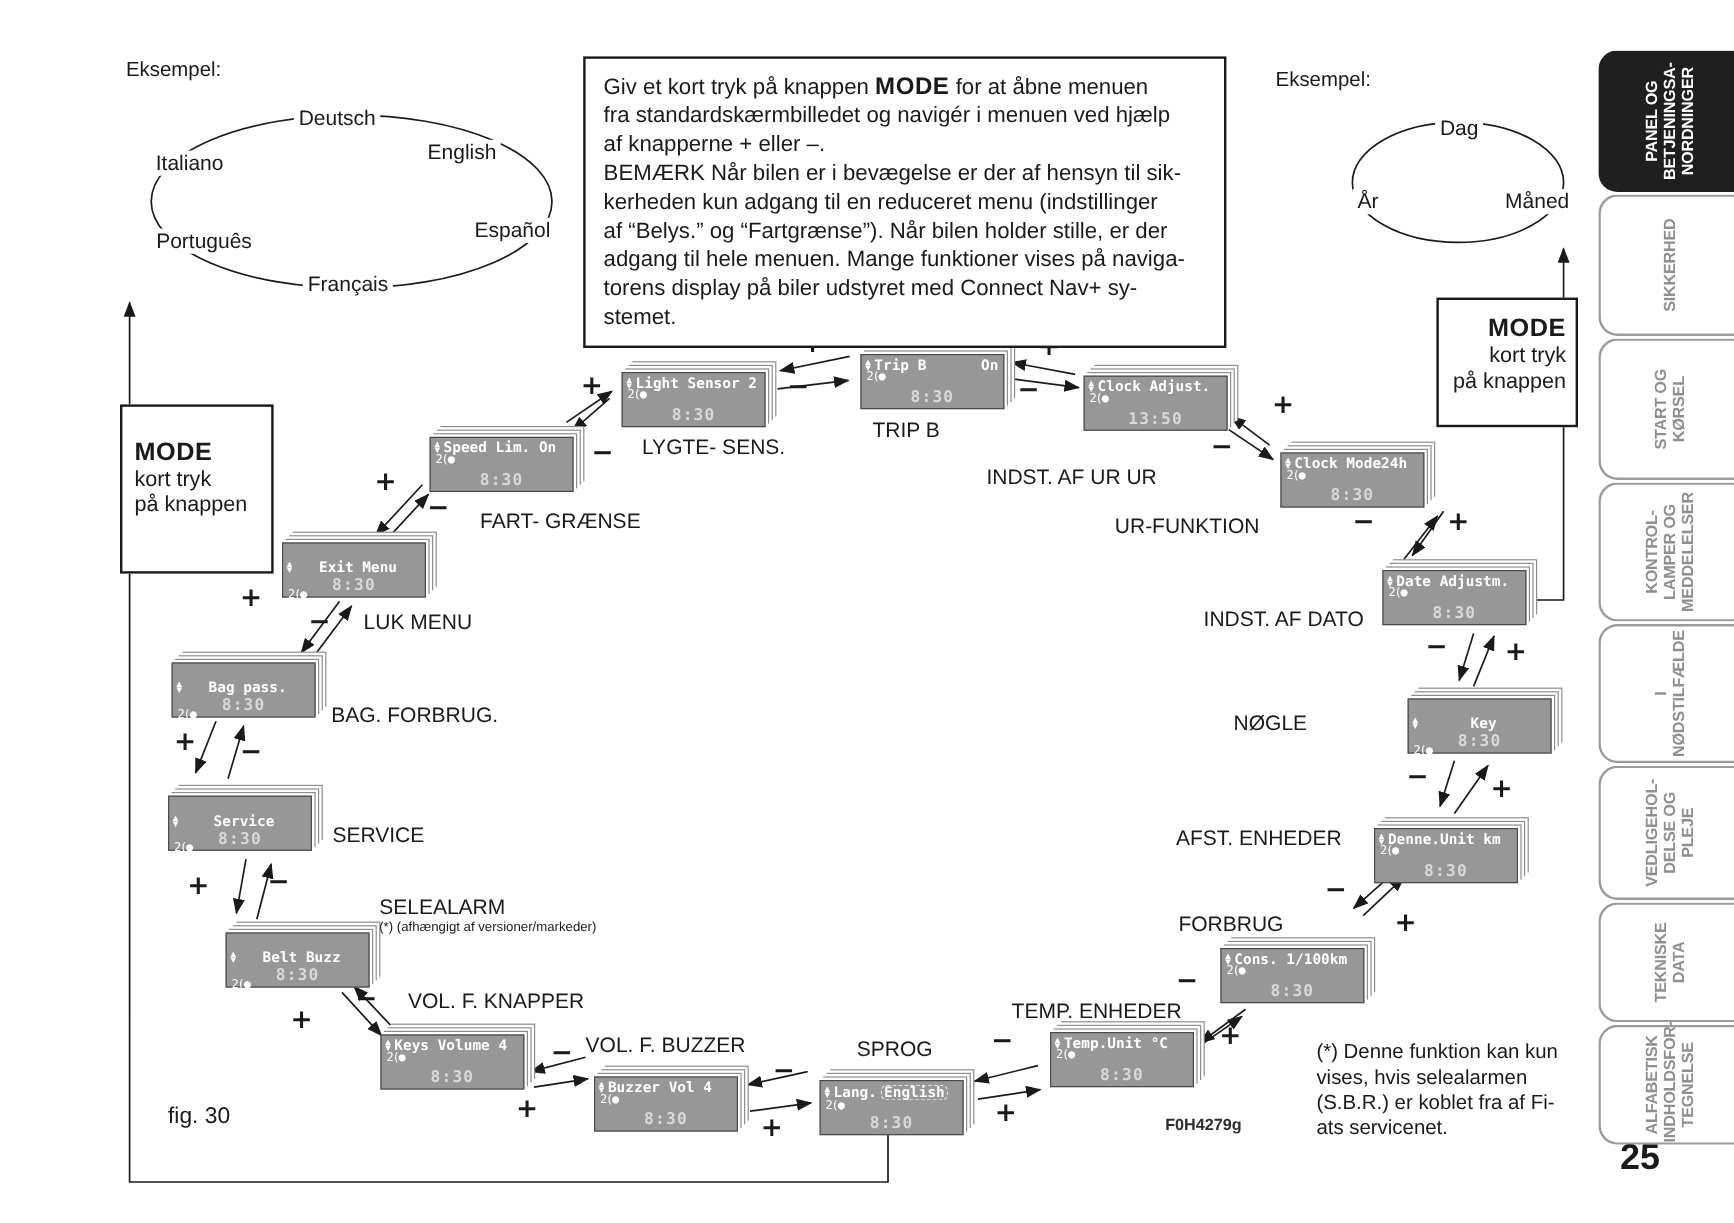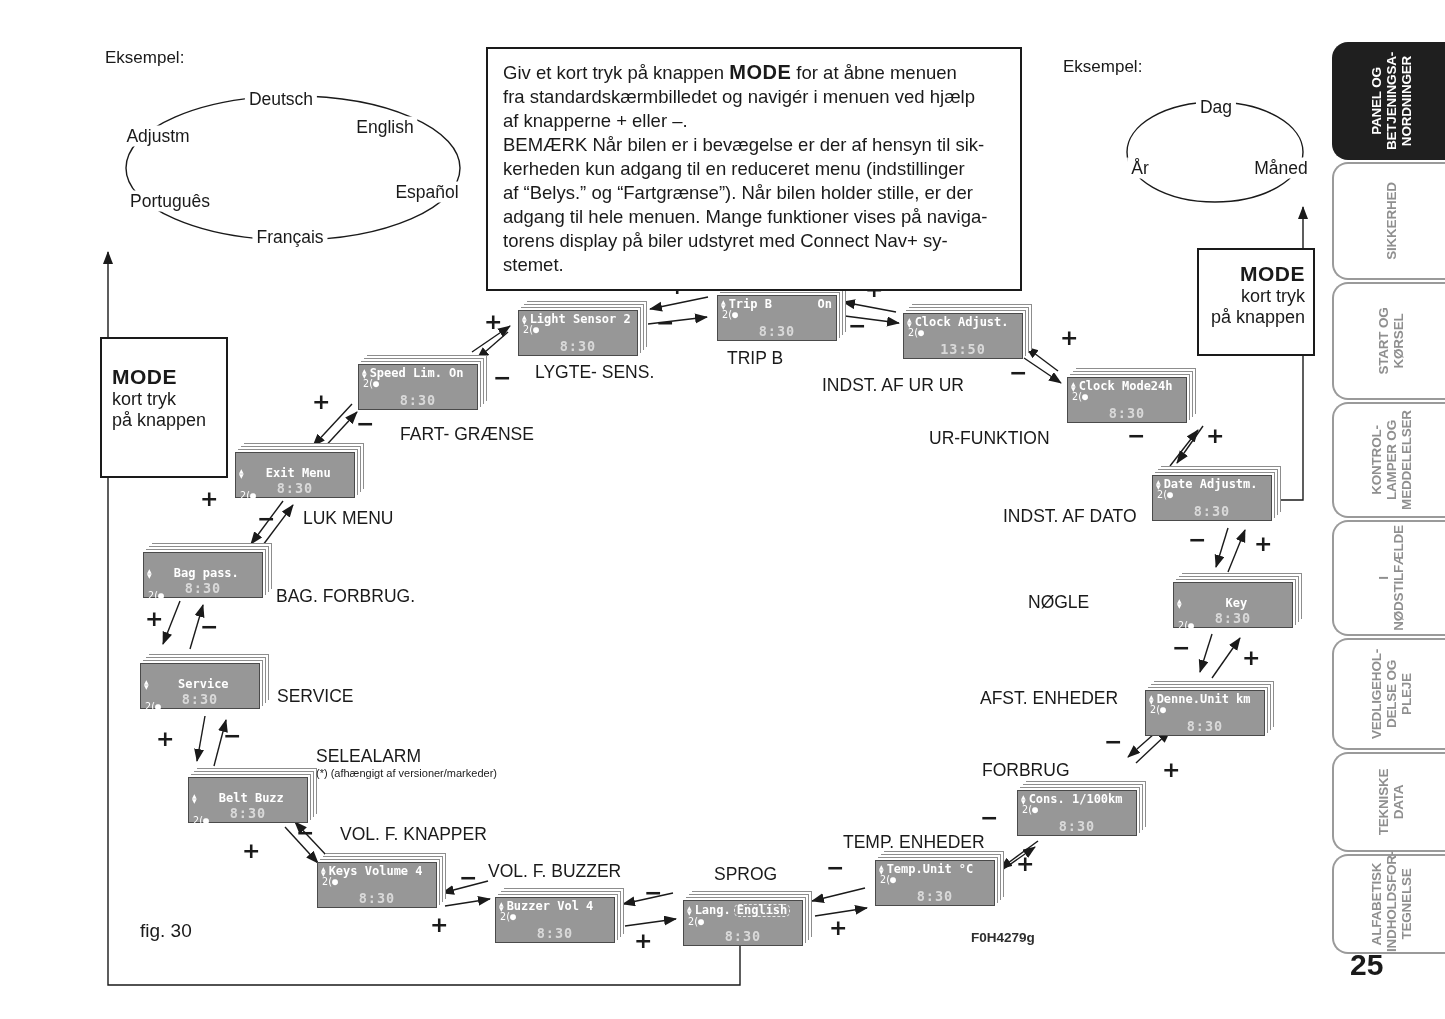--- a/index.html
+++ b/index.html
@@ -99,21 +99,21 @@
   </svg>
 
   <div class="ex-title" style="left:105px;top:48px">Eksempel:</div>
   <div class="ex-title" style="left:1063px;top:57px">Eksempel:</div>
 
   <span class="oval-word" style="left:281px;top:99px">Deutsch</span>
   <span class="oval-word" style="left:385px;top:127px">English</span>
   <span class="oval-word" style="left:427px;top:192px">Español</span>
   <span class="oval-word" style="left:290px;top:237px">Français</span>
   <span class="oval-word" style="left:170px;top:201px">Português</span>
-  <span class="oval-word" style="left:158px;top:136px">Adjustm</span>
+  <span class="oval-word" style="left:158px;top:136px">Italiano</span>
 
   <span class="oval-word" style="left:1216px;top:107px">Dag</span>
   <span class="oval-word" style="left:1281px;top:168px">Måned</span>
   <span class="oval-word" style="left:1140px;top:168px">År</span>
 
   <div class="instr"><span>Giv et kort tryk på knappen </span><b>MODE</b><span> for at åbne menuen
 fra standardskærmbilledet og navigér i menuen ved hjælp
 af knapperne + eller –.
 BEMÆRK Når bilen er i bevægelse er der af hensyn til sik-
 kerheden kun adgang til en reduceret menu (indstillinger
@@ -190,21 +190,21 @@
     <div class="r1">
         <span class="updn">
           <span>▲</span>
           <span>▼</span>
         </span>
         <span class="ttl">Clock Adjust.</span>
       </div>
     <div class="r2"><span>2(</span><span>●</span></div>
     <div class="tm">13:50</div>
   </div>
-  <div class="dlabel" style="left:822px;top:375px">INDST. AF UR UR</div>
+  <div class="dlabel" style="left:822px;top:387px">INDST. AF UR UR</div>
 
   <div class="lcd" style="left:1067px;top:377px">
     <div class="r1">
         <span class="updn">
           <span>▲</span>
           <span>▼</span>
         </span>
         <span class="ttl">Clock Mode24h</span>
       </div>
     <div class="r2"><span>2(</span><span>●</span></div>
@@ -387,20 +387,24 @@
   <div class="pm" style="left:296px;top:823px">−</div>
   <div class="pm" style="left:156px;top:729px">+</div>
   <div class="pm" style="left:223px;top:726px">−</div>
   <div class="pm" style="left:145px;top:609px">+</div>
   <div class="pm" style="left:200px;top:617px">−</div>
   <div class="pm" style="left:200px;top:489px">+</div>
   <div class="pm" style="left:257px;top:509px">−</div>
 
   <div class="fig">fig. 30</div>
   <div class="fcode">F0H4279g</div>
+  <div class="footnote">(*) Denne funktion kan kun
+vises, hvis selealarmen
+(S.B.R.) er koblet fra af Fi-
+ats servicenet.</div>
   <div class="pageno">25</div>
 
   <div class="tab active" style="top:42px;height:114px">
       <div class="tlabel" style="width:114px">PANEL OG
 BETJENINGSA-
 NORDNINGER</div>
     </div>
   <div class="tab" style="top:162px;height:114px">
       <div class="tlabel" style="width:114px">SIKKERHED</div>
     </div>

